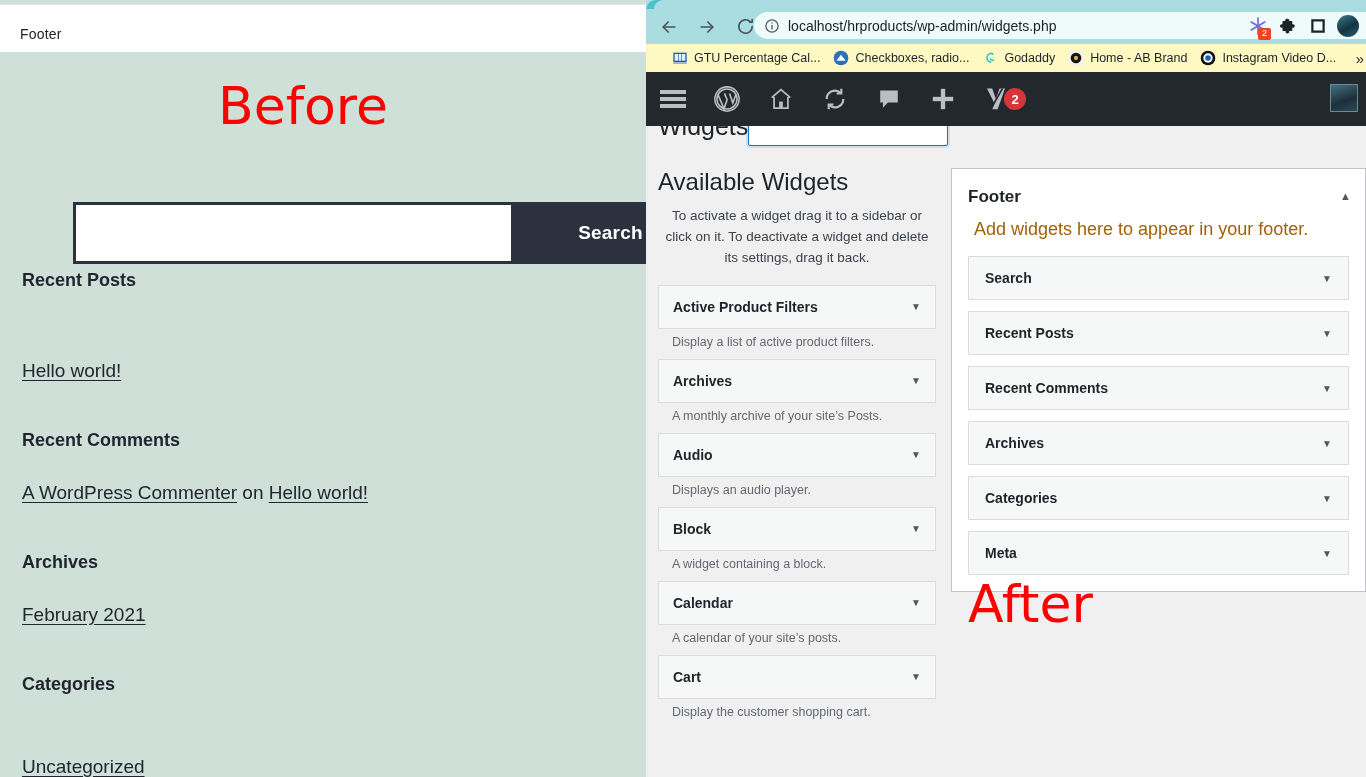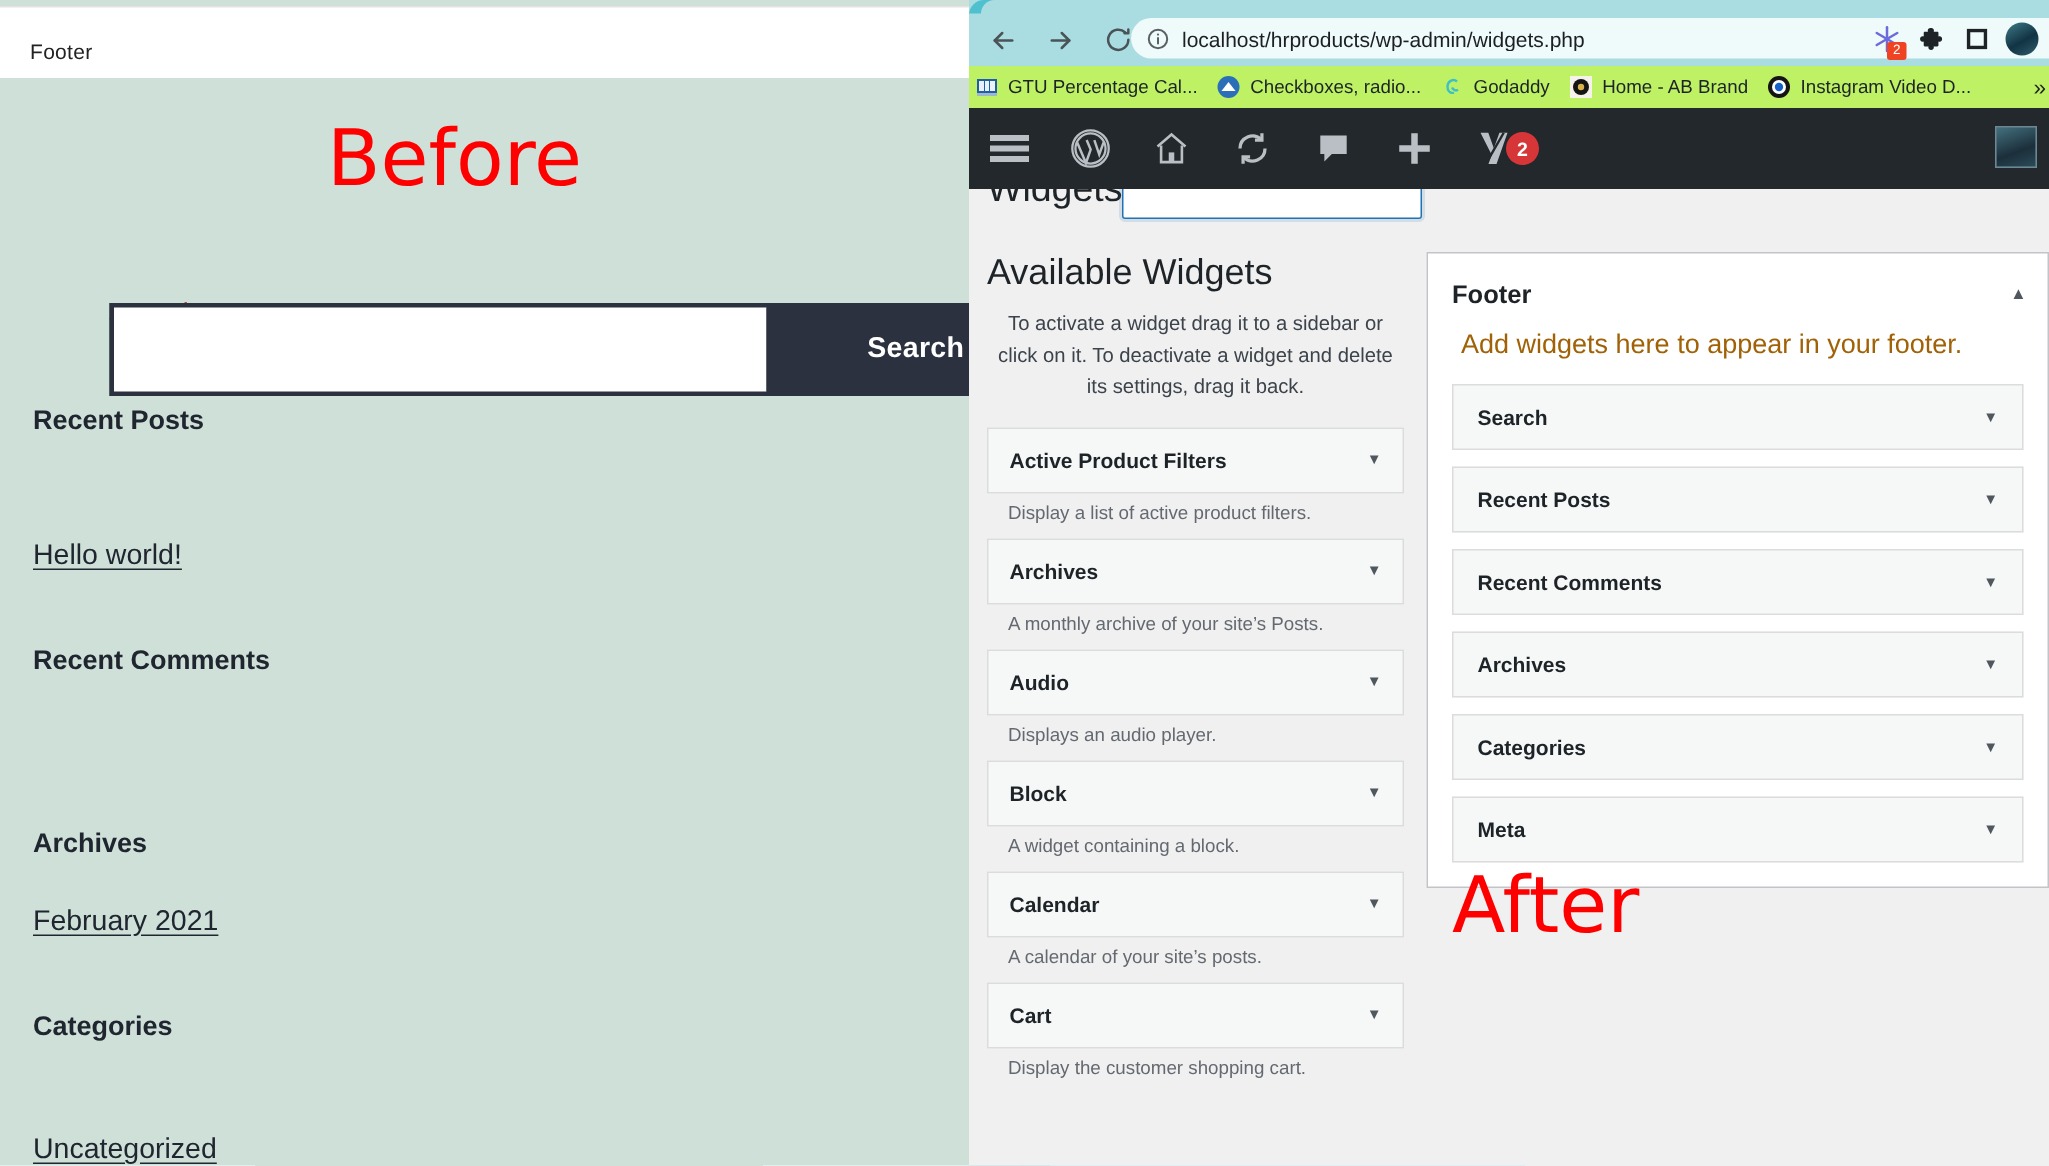--- a/index.html
+++ b/index.html
@@ -134,22 +134,22 @@
   .ext-ico { width: 28px; height: 28px; position: relative;
     display: flex; align-items: center; justify-content: center; }
   .ext-badge {
     position: absolute; right: 1px; bottom: 0px;
     background: #ef4323; color: #fff; font-size: 9px; line-height: 11px;
     min-width: 13px; height: 12px; text-align: center; border-radius: 2px;
     font-family: "Liberation Sans", sans-serif;
   }
   #bookmarks {
     position: absolute; left: 0; top: 44px; width: 720px; height: 28px;
-    background: #bef264;
-    display: flex; align-items: center; padding-left: 0;
+    background: #fef9c3;
+    display: flex; align-items: center; padding-left: 22px;
     overflow: hidden;
   }
   .bm {
     display: flex; align-items: center; gap: 6px;
     padding: 0 9px 0 4px; height: 22px; flex: 0 0 auto;
   }
   .bm-label { font-size: 12.5px; color: #1d2326; white-space: nowrap; }
   .bm-fav { width: 16px; height: 16px; flex: 0 0 auto; }
   #bm-overflow {
     position: absolute; right: 2px; top: 50px; font-size: 15px; color: #1d2326;
@@ -240,20 +240,23 @@
 
       <div class="fe-searchbox">
         <input class="fe-searchinput" type="text" value="" style="">
         <div class="fe-searchbtn">Search</div>
       </div>
 
       <div class="fe-h" style="top:218px;">Recent Posts</div>
       <a class="fe-link" style="top:308px;" href="#">Hello world!</a>
 
       <div class="fe-h" style="top:378px;">Recent Comments</div>
+      <div class="fe-link" style="top:430px; text-decoration:none;">
+        <a href="#" style="color:#20262f;text-decoration:underline;text-underline-offset:3px;">A WordPress Commenter</a><span class="fe-plain"> </span><span class="fe-plain">on</span><span class="fe-plain"> </span><a href="#" style="color:#20262f;text-decoration:underline;text-underline-offset:3px;">Hello world!</a>
+      </div>
 
       <div class="fe-h" style="top:500px;">Archives</div>
       <a class="fe-link" style="top:552px;" href="#">February 2021</a>
 
       <div class="fe-h" style="top:622px;">Categories</div>
       <a class="fe-link" style="top:704px;" href="#">Uncategorized</a>
     </div>
 
     <div class="before-right-fade"></div>
   </div>

